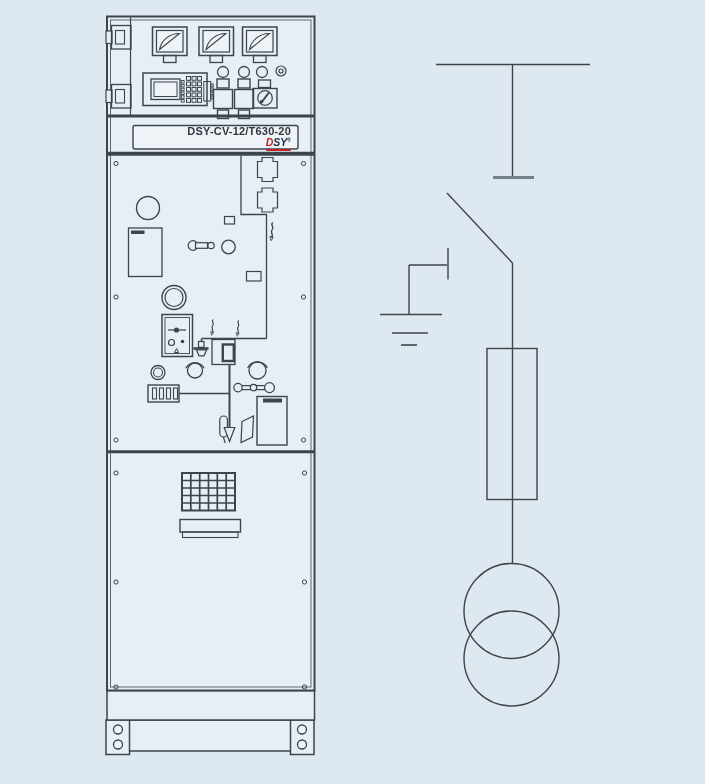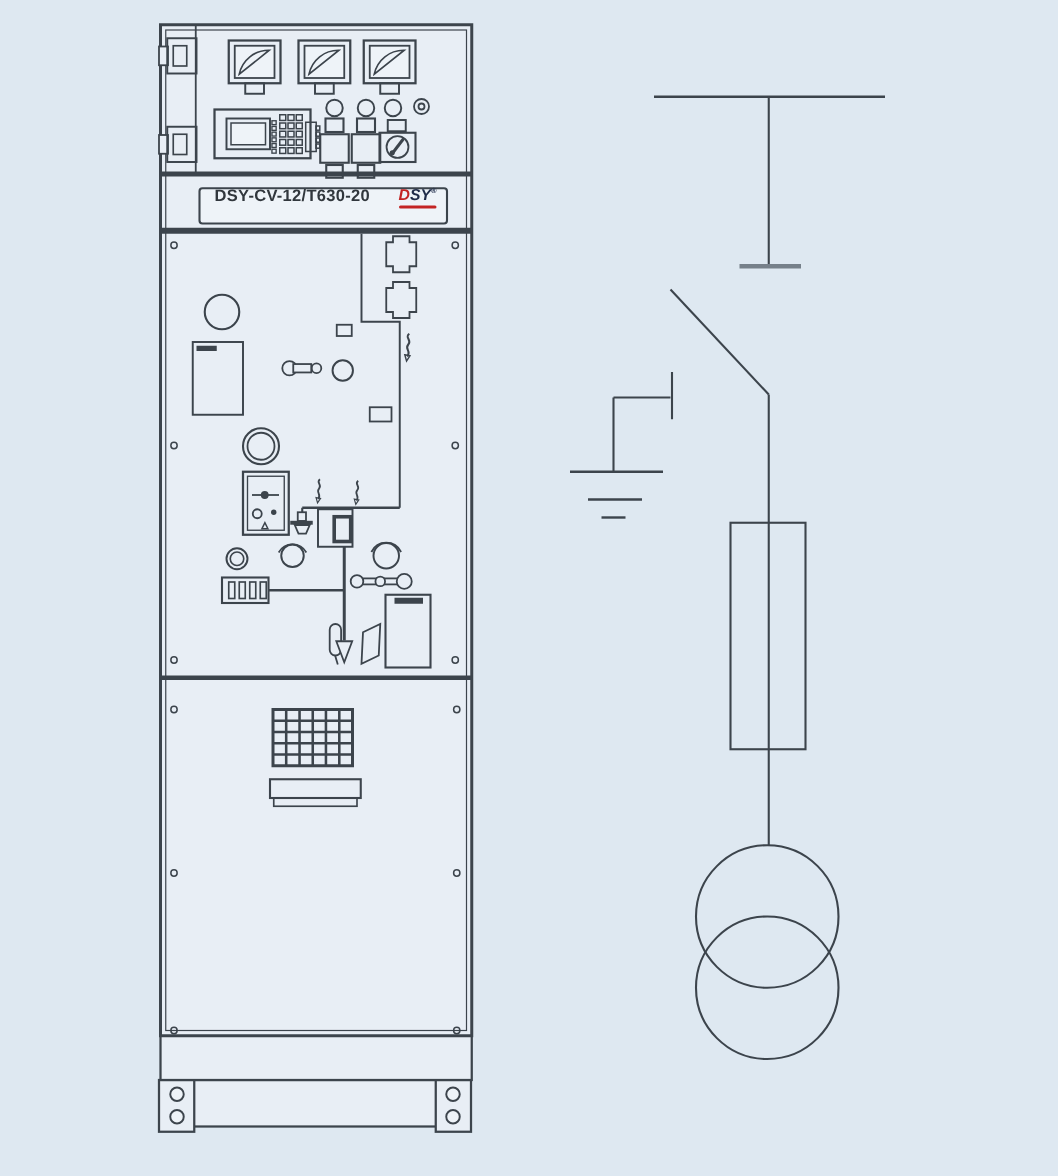--- a/index.html
+++ b/index.html
@@ -1,21 +1,21 @@
 <!DOCTYPE html>
 <html><head>
 <meta charset="utf-8">
 <style>
   html,body{margin:0;padding:0;background:#dee8f1;}
   .canvas{position:relative;width:705px;height:784px;background:#dee8f1;
           font-family:"Liberation Sans",sans-serif;overflow:hidden;}
   .canvas > svg{position:absolute;left:0;top:0;}
   .plate-overlay{position:absolute;left:133px;top:125px;width:165px;height:24px;
-    display:flex;align-items:flex-start;justify-content:space-between;
-    padding:0 7px 0 10px;box-sizing:border-box;}
+    display:flex;align-items:flex-end;justify-content:space-between;
+    padding:0 7px 0 10px;box-sizing:border-box;flex-direction:column;}
   .model-label{font-size:11px;font-weight:700;color:#31373d;letter-spacing:.2px;white-space:nowrap;}
   .logo{display:flex;flex-direction:column;align-items:center;line-height:1;}
   .logo-text{font-size:10.5px;font-weight:800;font-style:italic;white-space:nowrap;}
   .logo-d{color:#c32424;}
   .logo-sy{color:#1f2b49;}
   .logo-reg{font-size:5px;color:#1f2b49;vertical-align:super;font-style:normal;}
   .logo-bar{width:25px;height:2.5px;background:#c32424;margin-top:1px;border-radius:1px;}
 </style>
 </head>
 <body>

